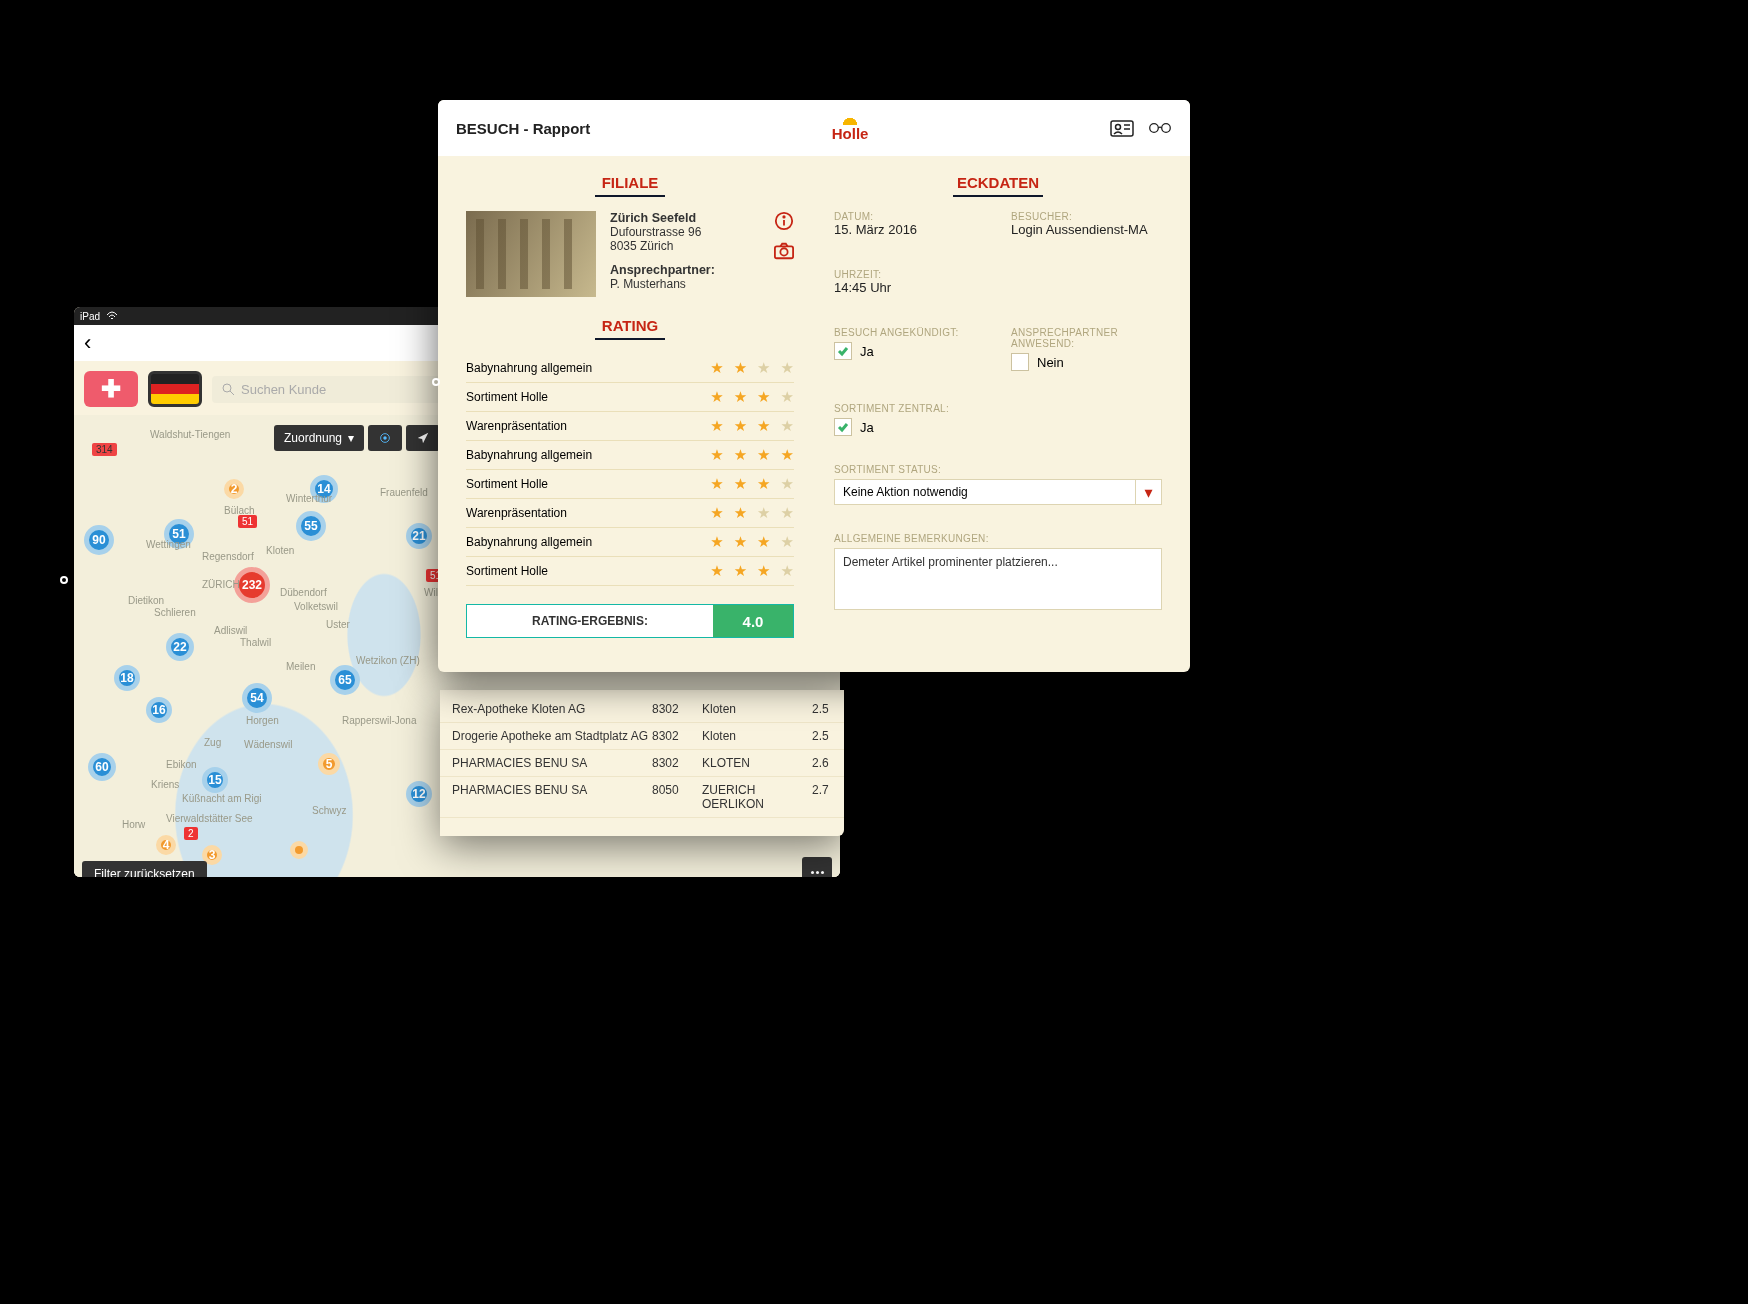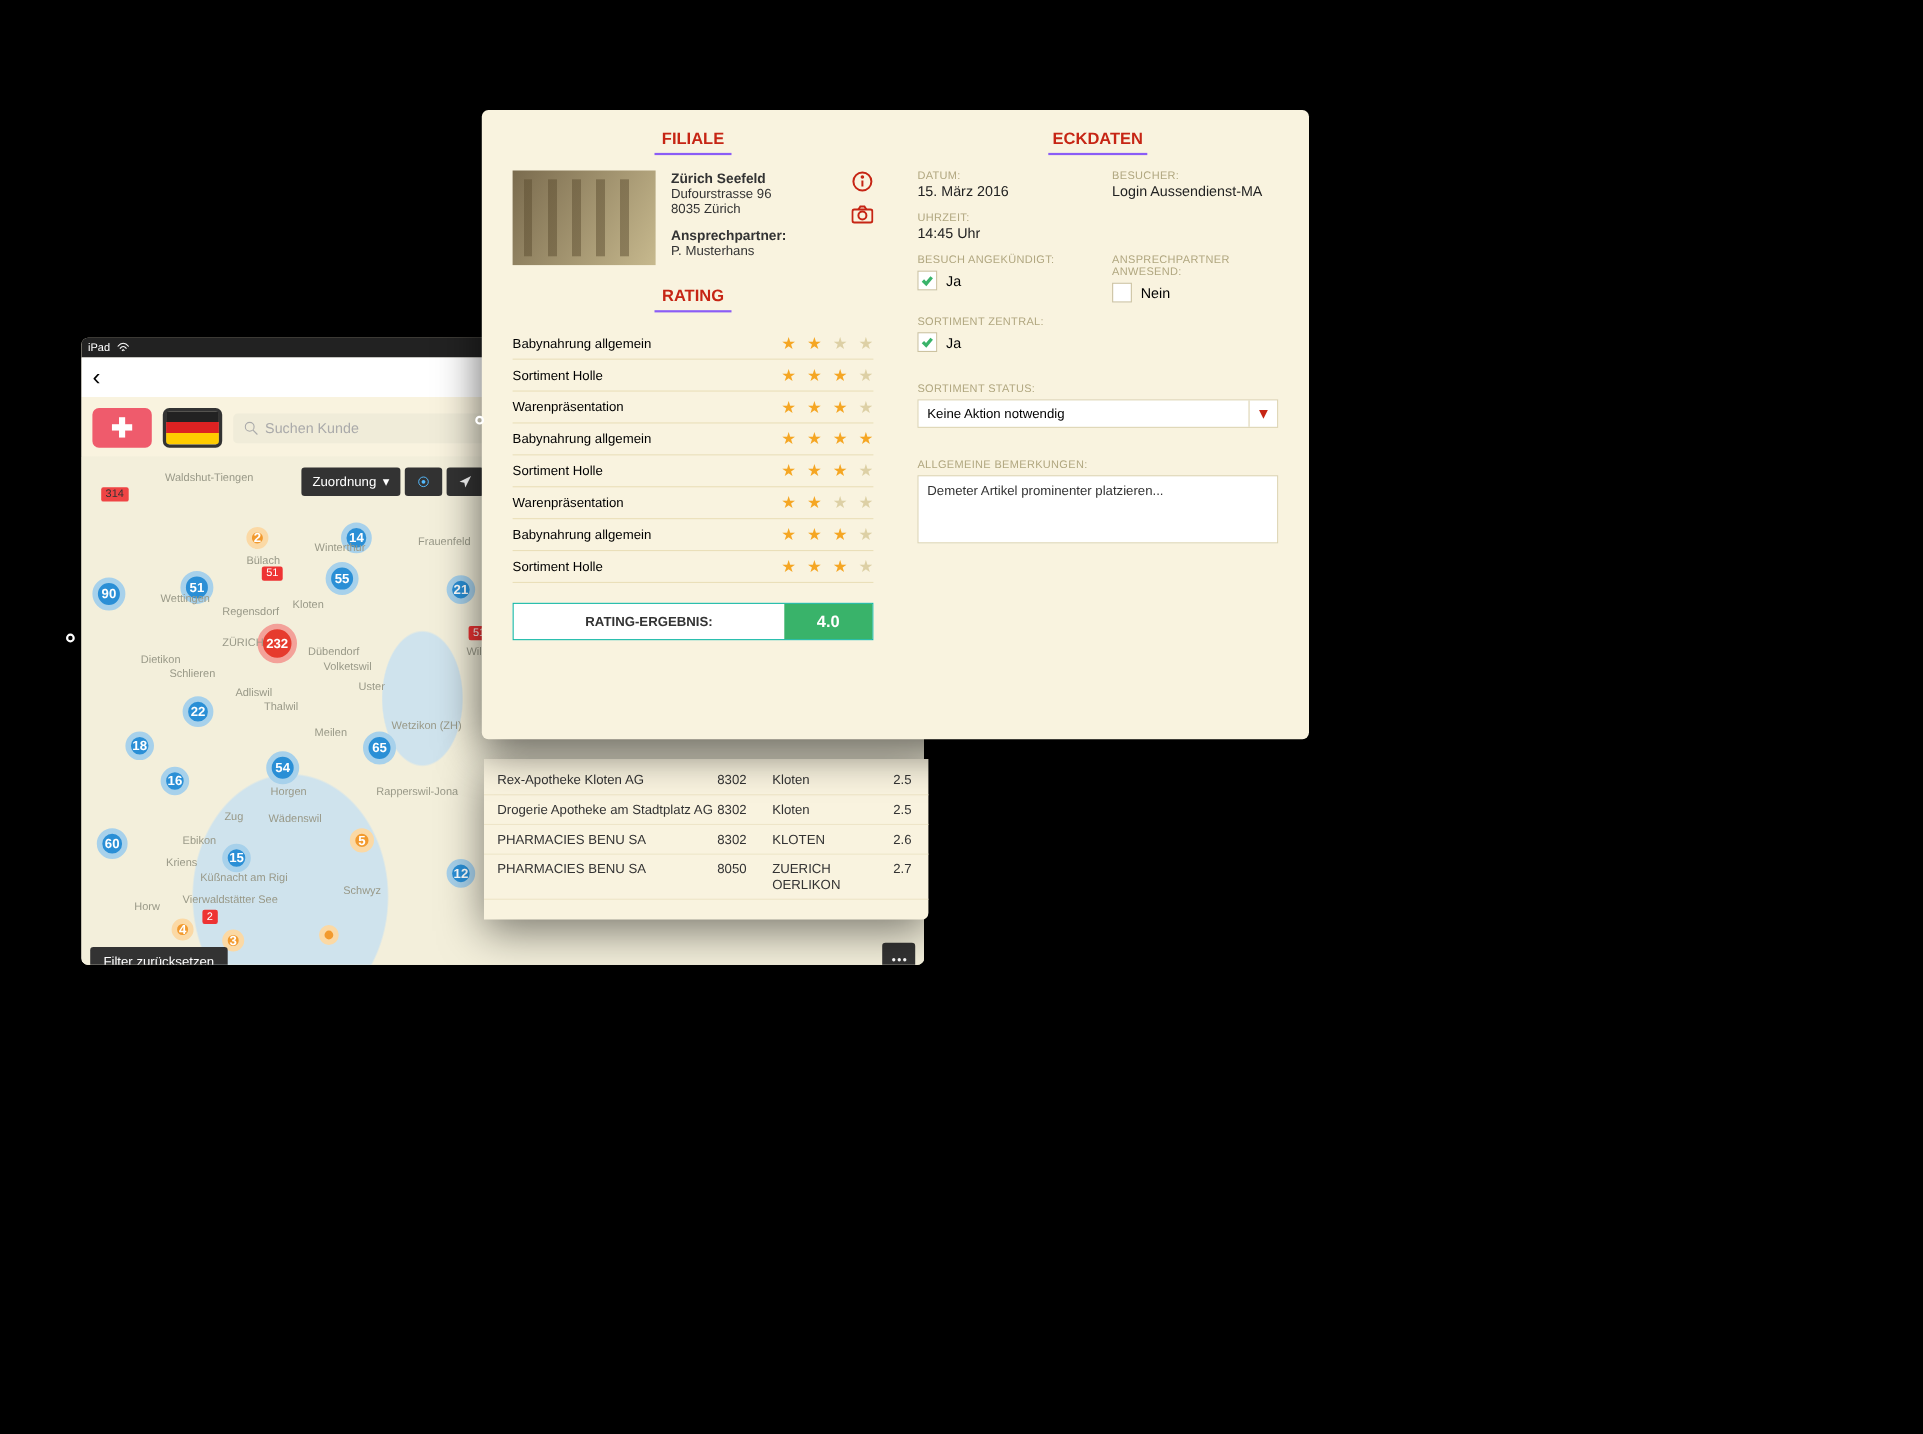--- a/index.html
+++ b/index.html
@@ -140,21 +140,21 @@
 .header-icons { display: flex; gap: 14px; }
 .header-icons svg { width: 24px; height: 20px; stroke: #222; fill: none; stroke-width: 1.5; }
 
 .front-body {
   display: flex; padding: 12px 28px 18px 28px; gap: 40px;
 }
 .col { flex: 1; }
 .section-title {
   color: #c62514; font-weight: 700; font-size: 15px;
   text-align: center; padding-bottom: 4px;
-  border-bottom: 2px solid #8b5cf6;
+  border-bottom: 2px solid #0f172a;
   width: 70px; margin: 6px auto 14px auto;
 }
 .section-title.wide { width: 90px; }
 
 .filiale-block { display: flex; gap: 14px; }
 .store-photo {
   width: 130px; height: 86px; background: linear-gradient(120deg,#7a6b4e,#c7b98e);
   position: relative; overflow: hidden;
 }
 .store-photo::before {
@@ -183,21 +183,21 @@
 .result-bar .lbl {
   flex: 1; display: flex; align-items: center; justify-content: center;
   font-size: 12px; font-weight: 700; color: #333;
 }
 .result-bar .val {
   width: 80px; background: #39b36a; color: #fff;
   display: flex; align-items: center; justify-content: center;
   font-weight: 700; font-size: 15px;
 }
 
-.eck-grid { display: grid; grid-template-columns: 1fr 1fr; gap: 12px 26px; }
+.eck-grid { display: grid; grid-template-columns: 1fr 1fr; gap: 32px 26px; }
 .eck-field .lbl { font-size: 10px; color: #b0a67f; letter-spacing: .3px; }
 .eck-field .val { font-size: 13px; color: #222; }
 .chk-row { display: flex; align-items: center; gap: 8px; margin-top: 4px; }
 .chk {
   width: 18px; height: 18px; border: 1px solid #ccc2a0;
   display: flex; align-items: center; justify-content: center;
   background: #fff;
 }
 .chk.on svg { width: 12px; height: 12px; stroke: #39b36a; stroke-width: 3; fill: none; }
 
@@ -360,20 +360,41 @@
       <div class="list-row">
         <span>PHARMACIES BENU SA</span>
         <span>8050</span>
         <span>ZUERICH OERLIKON</span>
         <span>2.7</span>
       </div>
     </div>
 </div>
 
 <div class="device-front">
+  <div class="front-header">
+    <div class="front-title">BESUCH - Rapport</div>
+    <div class="front-logo">
+      <div class="sun"></div>
+      <div class="name">Holle</div>
+    </div>
+    <div class="header-icons">
+      <svg viewBox="0 0 24 20">
+          <rect x="1" y="3" width="22" height="15" rx="2"></rect>
+          <circle cx="8" cy="9" r="2.5"></circle>
+          <path d="M4 16 Q8 12 12 16"></path>
+          <line x1="14" y1="7" x2="20" y2="7"></line>
+          <line x1="14" y1="11" x2="20" y2="11"></line>
+        </svg>
+      <svg viewBox="0 0 28 14">
+          <circle cx="7" cy="7" r="5"></circle>
+          <circle cx="21" cy="7" r="5"></circle>
+          <path d="M12 7 Q14 5 16 7"></path>
+        </svg>
+    </div>
+  </div>
 
   <div class="front-body">
 
     <div class="col">
       <div class="section-title">FILIALE</div>
 
       <div class="filiale-block">
         <div class="store-photo"></div>
         <div class="store-info">
           <div class="addr">

